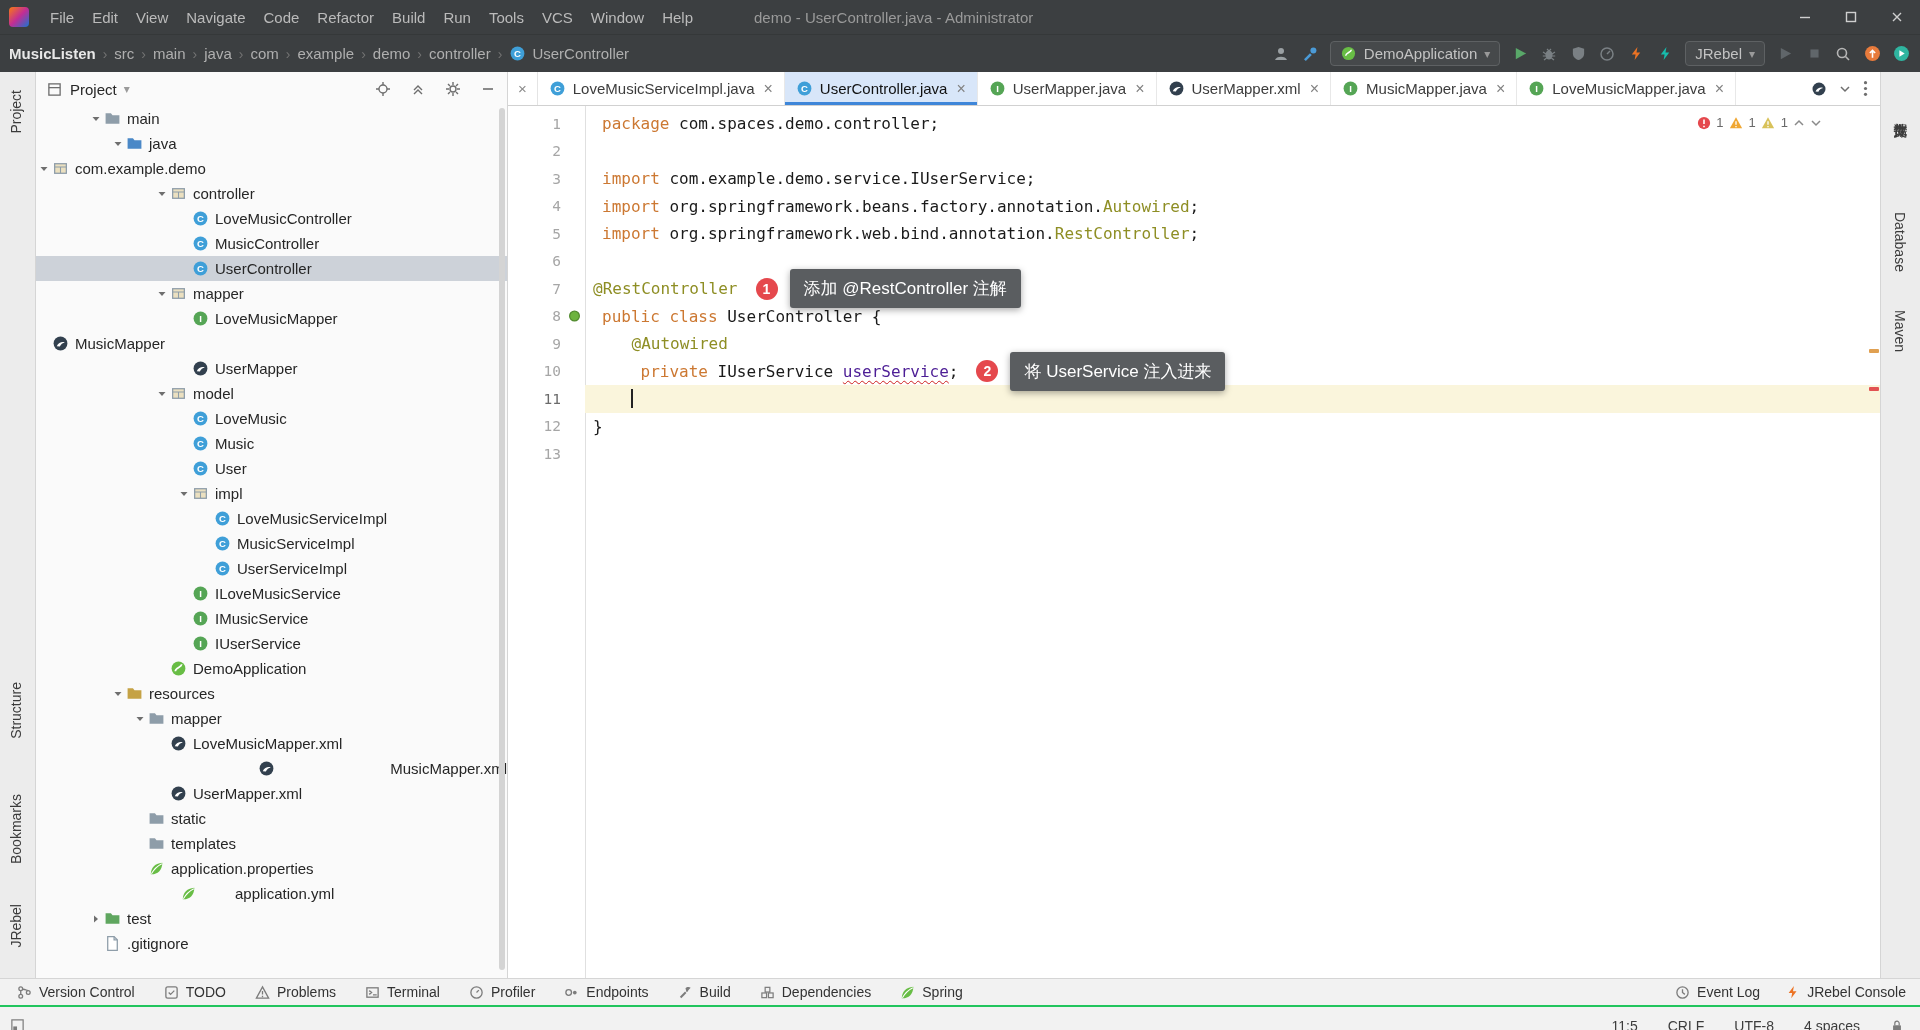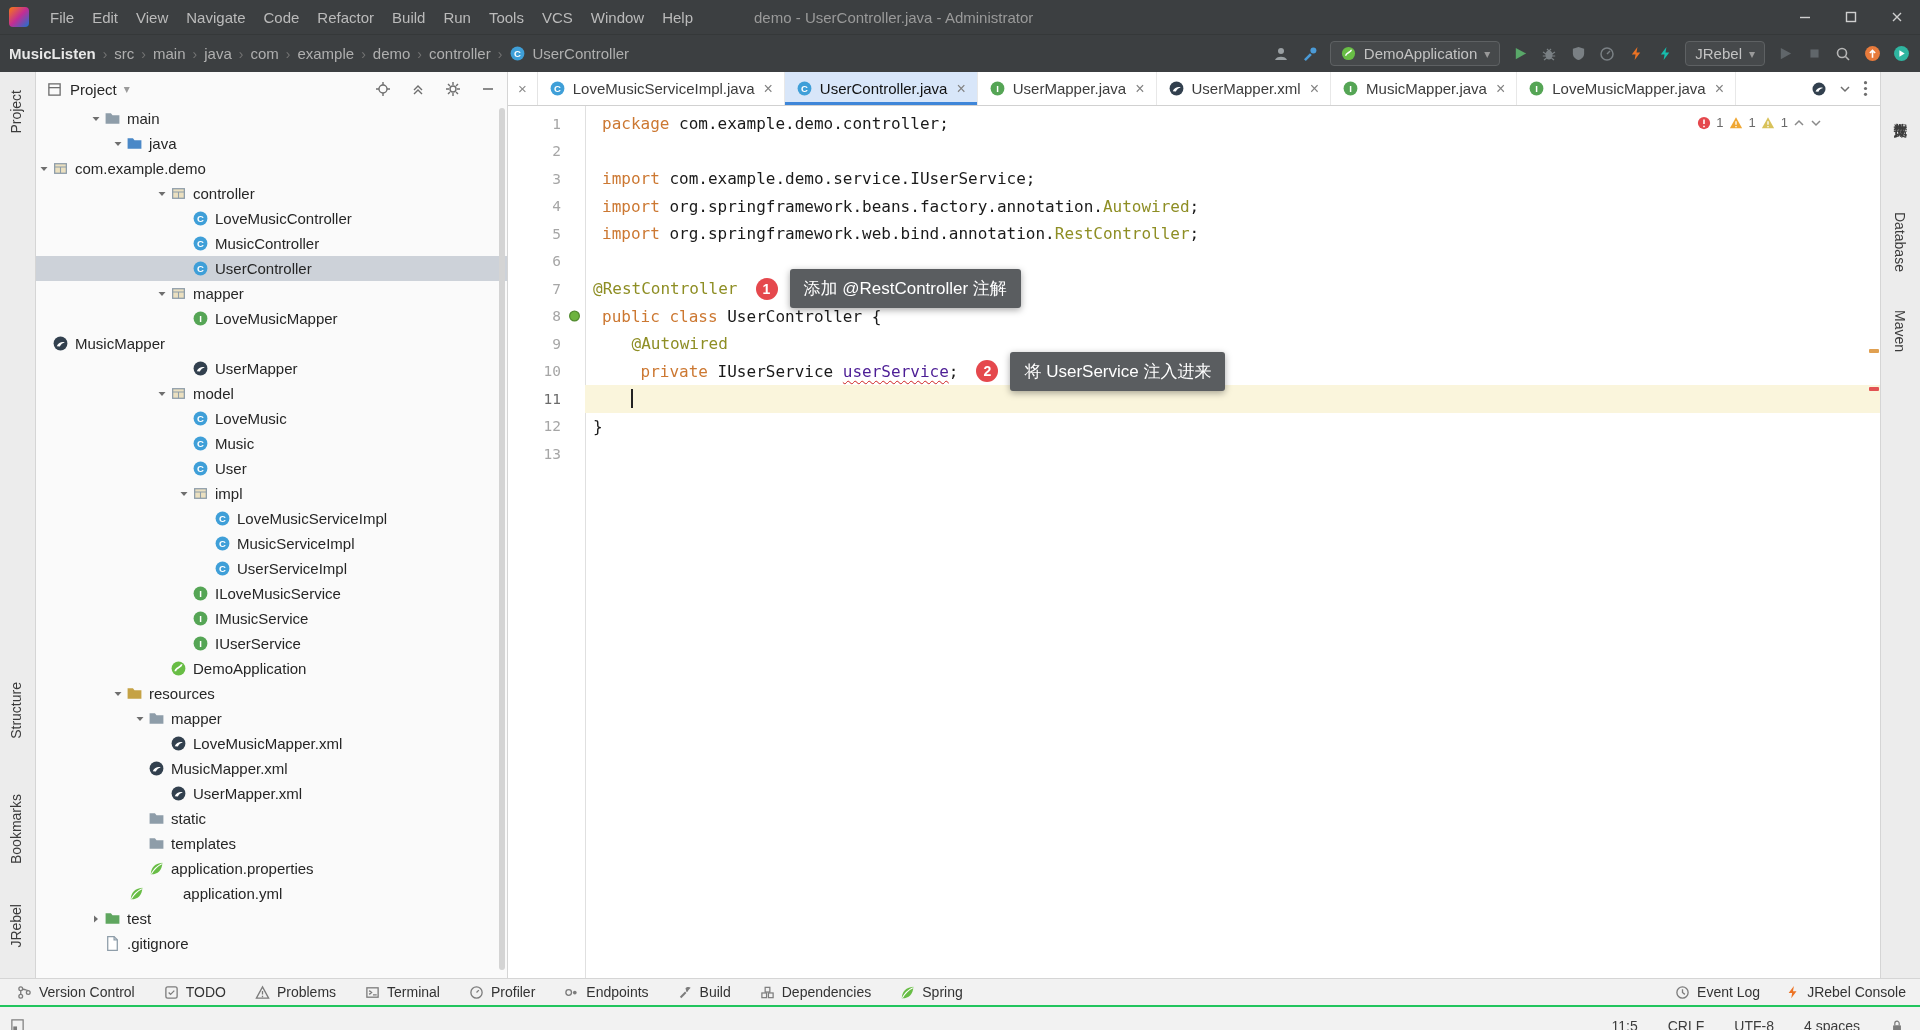--- a/index.html
+++ b/index.html
@@ -592,21 +592,21 @@
         <div class="trow" style="padding-left: 118px;">
           <span class="chev"></span>
           <span class="icon">
             <svg width="17" height="17" viewBox="0 0 16 16">
               <circle cx="8" cy="8" r="6.5" fill="#32404E"></circle>
               <path d="M4.5 10.5C6 7 10 5.8 12 7c-2 .4-3.6 1.6-4.6 3.8z" fill="#FFF"></path>
             </svg>
           </span>
           <span class="tlabel">LoveMusicMapper.xml</span>
         </div>
-        <div class="trow" style="padding-left: 96px;">
+        <div class="trow" style="padding-left: 96px; justify-content: space-between;">
           <span class="chev"></span>
           <span class="icon">
             <svg width="17" height="17" viewBox="0 0 16 16">
               <circle cx="8" cy="8" r="6.5" fill="#32404E"></circle>
               <path d="M4.5 10.5C6 7 10 5.8 12 7c-2 .4-3.6 1.6-4.6 3.8z" fill="#FFF"></path>
             </svg>
           </span>
           <span class="tlabel">MusicMapper.xml</span>
         </div>
         <div class="trow" style="padding-left: 118px;">
@@ -640,21 +640,21 @@
         <div class="trow" style="padding-left: 96px;">
           <span class="chev"></span>
           <span class="icon">
             <svg width="17" height="17" viewBox="0 0 16 16">
               <path d="M13.5 2.5C6 3 2.8 7.6 2.6 13.4 8.6 13.8 13.3 10 13.5 2.5z" fill="#68BD45"></path>
               <path d="M3.2 13C6 8 10 5 13 3.5" stroke="#FFF" stroke-width="1" fill="none"></path>
             </svg>
           </span>
           <span class="tlabel">application.properties</span>
         </div>
-        <div class="trow" style="padding-left: 44px; gap: 32px;">
+        <div class="trow" style="padding-left: 96px; gap: 32px;">
           <span class="chev"></span>
           <span class="icon">
             <svg width="17" height="17" viewBox="0 0 16 16">
               <path d="M13.5 2.5C6 3 2.8 7.6 2.6 13.4 8.6 13.8 13.3 10 13.5 2.5z" fill="#68BD45"></path>
               <path d="M3.2 13C6 8 10 5 13 3.5" stroke="#FFF" stroke-width="1" fill="none"></path>
             </svg>
           </span>
           <span class="tlabel">application.yml</span>
         </div>
         <div class="trow" style="padding-left: 52px;">
@@ -770,21 +770,21 @@
           </span>
       </div>
     </div>
     <div class="code-area">
       <div class="gutter-rule"></div>
       <div id="code-lines">
           <div class="cl">
             <span class="ln">1</span>
             <span class="lc">
               <span class="t k">package</span>
-              <span class="t p"> com.example.demo.controller;</span>
+              <span class="t p"> com.spaces.demo.controller;</span>
             </span>
           </div>
           <div class="cl">
             <span class="ln">2</span>
             <span class="lc"></span>
           </div>
           <div class="cl">
             <span class="ln">3</span>
             <span class="lc">
               <span class="t k">import</span>

